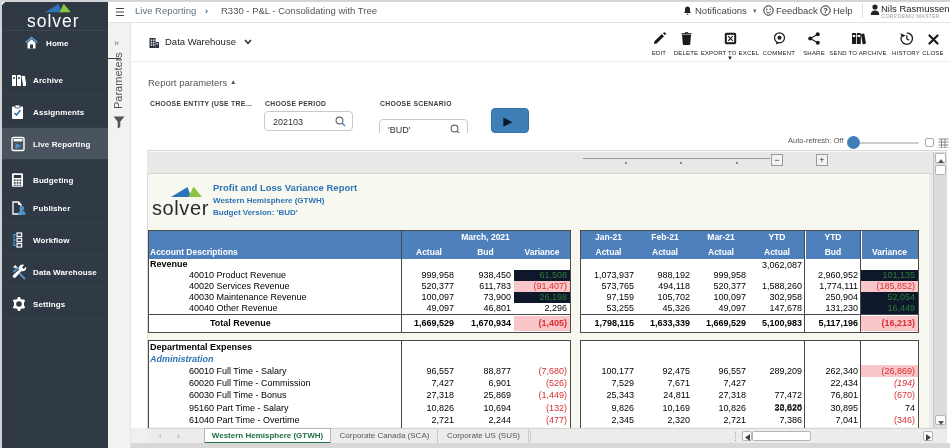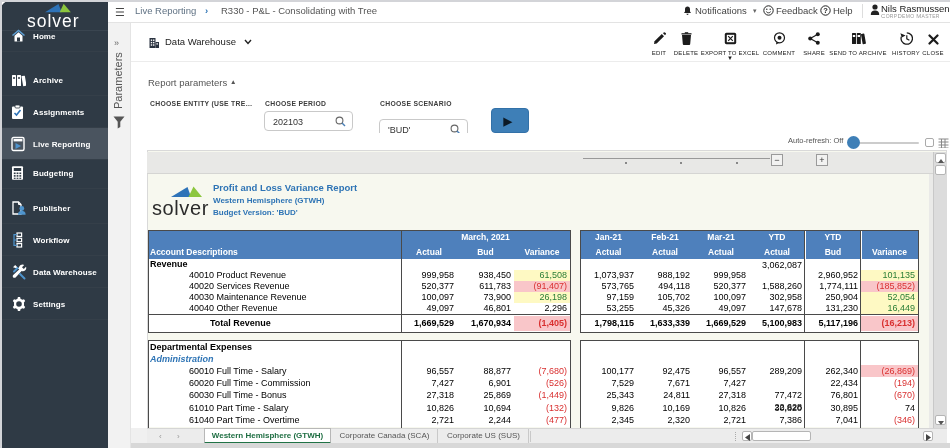--- a/index.html
+++ b/index.html
@@ -59,21 +59,21 @@
 .tab { position:absolute; top:0; height:15px; background:#ececec; border-right:1px solid #c9c9c9; color:#555; font-size:8px; text-align:center; line-height:14px; white-space:nowrap; overflow:hidden; }
 .tab.active { background:#fff; color:#1e6e42; font-weight:700; border:1px solid #b7b7b7; border-bottom:2px solid #217346; top:-1px; height:16px; }
 
 .tc { position:absolute; font-size:9px; color:#000; line-height:1; display:flex; align-items:center; white-space:nowrap; overflow:hidden; z-index:11; }
 .tc.num { justify-content:flex-end; padding-right:3px; }
 .tc.hc { justify-content:center; }
 .tc.hb { color:#fff; font-weight:700; font-size:8.5px; }
 .tc.bold { font-weight:700; }
 .tc.italic { font-style:italic; font-weight:700; }
 .tc.blue { color:#2e74b5; }
-.tc.greenbg { background:#fef9c3; color:#2a7d35; }
+.tc.greenbg { background:#0f172a; color:#2a7d35; }
 .tc.redbg { background:#f9c6c9; color:#d93030; }
 .tc.redtx { color:#d93030; }
 .tbg { position:absolute; background:#fff; z-index:10; }
 .hseg { position:absolute; background:#4e80bc; z-index:10; }
 .bh { position:absolute; height:1px; background:#4a4a4a; z-index:12; }
 .bv { position:absolute; width:1px; background:#4a4a4a; z-index:12; }
 </style>
 </head>
 <body>
 <div id="app">
@@ -367,40 +367,40 @@
 <div class="tc num" style="left:457px;top:365.0px;width:57px;height:12.3px;">88,877</div>
 <div class="tc num redtx" style="left:514px;top:365.0px;width:56px;height:12.3px;">(7,680)</div>
 <div class="tc" style="left:189px;top:377.3px;width:212px;height:12.3px;">60020 Full Time - Commission</div>
 <div class="tc num" style="left:401px;top:377.3px;width:56px;height:12.3px;">7,427</div>
 <div class="tc num" style="left:457px;top:377.3px;width:57px;height:12.3px;">6,901</div>
 <div class="tc num redtx" style="left:514px;top:377.3px;width:56px;height:12.3px;">(526)</div>
 <div class="tc" style="left:189px;top:389.6px;width:212px;height:12.3px;">60030 Full Time - Bonus</div>
 <div class="tc num" style="left:401px;top:389.6px;width:56px;height:12.3px;">27,318</div>
 <div class="tc num" style="left:457px;top:389.6px;width:57px;height:12.3px;">25,869</div>
 <div class="tc num redtx" style="left:514px;top:389.6px;width:56px;height:12.3px;">(1,449)</div>
-<div class="tc" style="left:189px;top:401.9px;width:212px;height:12.3px;">61010 Part Time - Salary</div>
+<div class="tc" style="left:189px;top:401.9px;width:212px;height:12.3px;">95160 Part Time - Salary</div>
 <div class="tc num" style="left:401px;top:401.9px;width:56px;height:12.3px;">10,826</div>
 <div class="tc num" style="left:457px;top:401.9px;width:57px;height:12.3px;">10,694</div>
 <div class="tc num redtx" style="left:514px;top:401.9px;width:56px;height:12.3px;">(132)</div>
 <div class="tc" style="left:189px;top:414.2px;width:212px;height:12.3px;">61040 Part Time - Overtime</div>
 <div class="tc num" style="left:401px;top:414.2px;width:56px;height:12.3px;">2,721</div>
 <div class="tc num" style="left:457px;top:414.2px;width:57px;height:12.3px;">2,244</div>
 <div class="tc num redtx" style="left:514px;top:414.2px;width:56px;height:12.3px;">(477)</div>
 <div class="tc num" style="left:580px;top:365.0px;width:57px;height:12.3px;">100,177</div>
 <div class="tc num" style="left:637px;top:365.0px;width:56px;height:12.3px;">92,475</div>
 <div class="tc num" style="left:693px;top:365.0px;width:56px;height:12.3px;">96,557</div>
 <div class="tc num" style="left:749px;top:365.0px;width:56px;height:12.3px;">289,209</div>
 <div class="tc num" style="left:805px;top:365.0px;width:56px;height:12.3px;">262,340</div>
 <div class="tc num redbg" style="left:861px;top:365.0px;width:57px;height:12.3px;">(26,869)</div>
 <div class="tc num" style="left:580px;top:377.3px;width:57px;height:12.3px;">7,529</div>
 <div class="tc num" style="left:637px;top:377.3px;width:56px;height:12.3px;">7,671</div>
 <div class="tc num" style="left:693px;top:377.3px;width:56px;height:12.3px;">7,427</div>
 <div class="tc num" style="left:749px;top:377.3px;width:56px;height:12.3px;margin-top:24px;">22,628</div>
 <div class="tc num" style="left:805px;top:377.3px;width:56px;height:12.3px;">22,434</div>
-<div class="tc num redtx" style="left:861px;top:377.3px;width:57px;height:12.3px;">(194)</div>
+<div class="tc num redtx" style="left:861px;top:377.3px;width:57px;height:12.3px;font-style:italic;">(194)</div>
 <div class="tc num" style="left:580px;top:389.6px;width:57px;height:12.3px;">25,343</div>
 <div class="tc num" style="left:637px;top:389.6px;width:56px;height:12.3px;">24,811</div>
 <div class="tc num" style="left:693px;top:389.6px;width:56px;height:12.3px;">27,318</div>
 <div class="tc num" style="left:749px;top:389.6px;width:56px;height:12.3px;">77,472</div>
 <div class="tc num" style="left:805px;top:389.6px;width:56px;height:12.3px;">76,801</div>
 <div class="tc num redtx" style="left:861px;top:389.6px;width:57px;height:12.3px;">(670)</div>
 <div class="tc num" style="left:580px;top:401.9px;width:57px;height:12.3px;">9,826</div>
 <div class="tc num" style="left:637px;top:401.9px;width:56px;height:12.3px;">10,169</div>
 <div class="tc num" style="left:693px;top:401.9px;width:56px;height:12.3px;">10,826</div>
 <div class="tc num" style="left:749px;top:401.9px;width:56px;height:12.3px;">30,820</div>
@@ -452,21 +452,21 @@
       </svg>
 </div>
 <div id="sidebar">
   <div id="logo">
     <svg width="27" height="10" viewBox="0 0 34 12">
       <polygon points="0,11.5 17,1 21,11.5" fill="#2e73b8"></polygon>
       <polygon points="18.5,11.5 23.5,0.5 32.5,11.5" fill="#8cc63e"></polygon>
     </svg>
     <div class="ltxt">solver</div>
   </div>
-  <div class="mitem" style="top:20px;">
+  <div class="mitem" style="top:27px;margin-left:13px;">
     <svg width="15" height="15" viewBox="0 0 15 15">
           <path d="M1.5 7 L7.5 2 L13.5 7" fill="none" stroke="#5e9fd4" stroke-width="1.6"></path>
           <path d="M3.5 7.2 L7.5 3.8 L11.5 7.2 L11.5 13 L3.5 13 Z" fill="#fff"></path>
           <rect x="6" y="9" width="3" height="4" fill="#2f3a45"></rect>
         </svg>
     <div class="mtxt">Home</div>
   </div>
   <div class="mitem" style="top:64px;">
     <svg width="15" height="14" viewBox="0 0 15 14">
           <rect x="1" y="2" width="4" height="11" rx="0.5" fill="#fff"></rect>
@@ -486,21 +486,21 @@
     <div class="mtxt">Assignments</div>
   </div>
   <div class="mitem active" style="top:128px;">
     <svg width="14" height="16" viewBox="0 0 14 16">
           <rect x="1" y="1.5" width="12" height="13" rx="1.5" fill="none" stroke="#fff" stroke-width="1.4"></rect>
           <rect x="2.6" y="3" width="8.8" height="2.4" fill="#fff"></rect>
           <polygon points="4.5,7 10,10 4.5,13" fill="#4f94cd"></polygon>
         </svg>
     <div class="mtxt">Live Reporting</div>
   </div>
-  <div class="mitem" style="top:157px;">
+  <div class="mitem" style="top:164px;">
     <svg width="13" height="15" viewBox="0 0 13 15">
           <rect x="1" y="0.8" width="11" height="13.4" rx="1" fill="#fff"></rect>
           <rect x="2.8" y="2.5" width="7.4" height="3" fill="#2f3a45"></rect>
           <g fill="#2f3a45">
             <rect x="2.8" y="7" width="1.8" height="1.6"></rect>
             <rect x="5.6" y="7" width="1.8" height="1.6"></rect>
             <rect x="8.4" y="7" width="1.8" height="1.6"></rect>
             <rect x="2.8" y="9.6" width="1.8" height="1.6"></rect>
             <rect x="5.6" y="9.6" width="1.8" height="1.6"></rect>
             <rect x="8.4" y="9.6" width="1.8" height="1.6"></rect>

